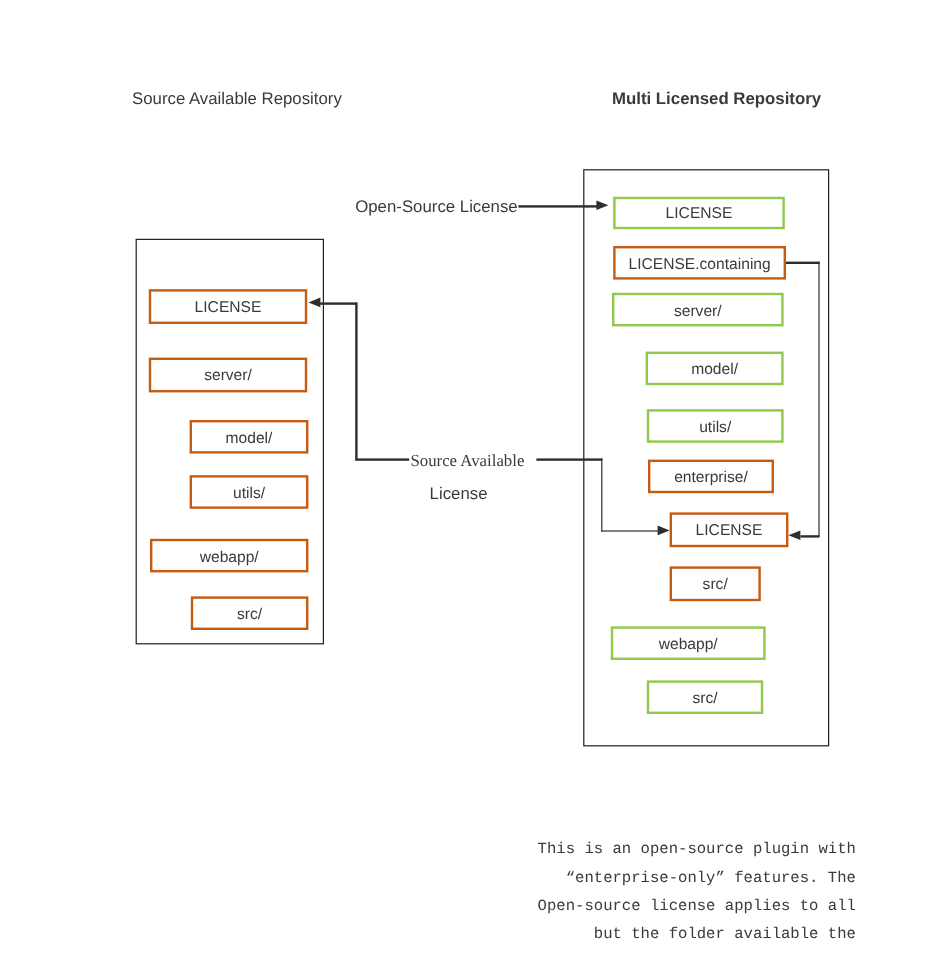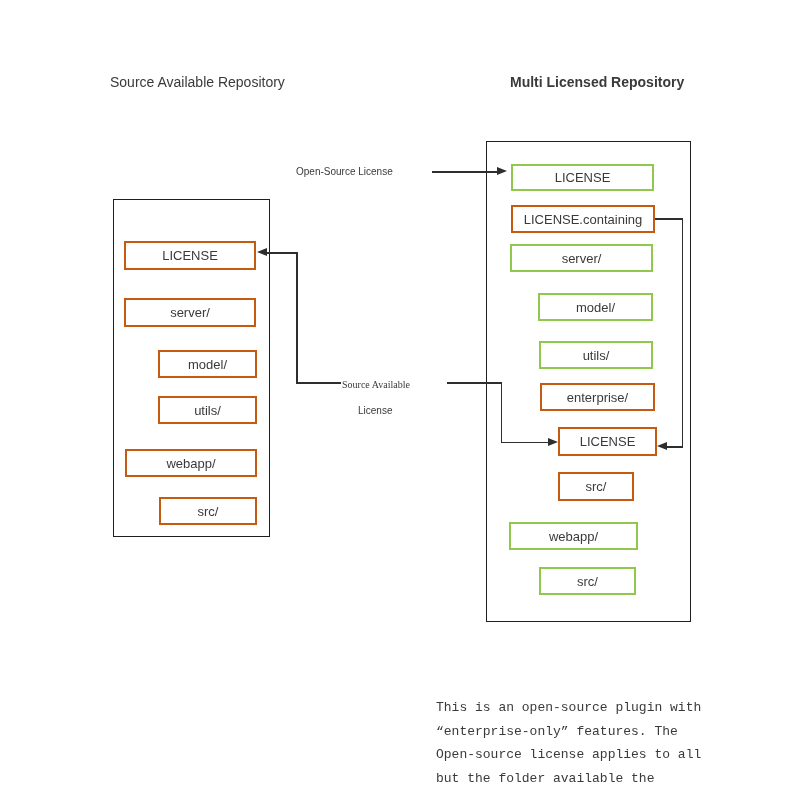--- a/index.html
+++ b/index.html
@@ -44,21 +44,21 @@
     border-bottom:4.5px solid transparent;
     border-left:10px solid var(--line,#2e2e2e);
   }
   .arr.left{
     border-top:4.5px solid transparent;
     border-bottom:4.5px solid transparent;
     border-right:10px solid var(--line,#2e2e2e);
   }
   .conn-label{
     position:absolute;
-    font-size:10px;line-height:18px;
+    font-size:14px;line-height:18px;
     white-space:nowrap;
     color:var(--text,#3a3a3a);
   }
   .caption{
     position:absolute;
     font-family:"Liberation Mono",monospace;
     font-size:13px;line-height:23.5px;
     white-space:nowrap;
     color:var(--text,#3a3a3a);
   }
@@ -103,21 +103,21 @@
     </div>
   <div class="fbox green" style="left:510px;top:200px;width:143px;height:28px;">
       <span>server/</span>
     </div>
   <div class="fbox green" style="left:538px;top:249px;width:115px;height:28px;">
       <span>model/</span>
     </div>
   <div class="fbox green" style="left:539px;top:297px;width:114px;height:28px;">
       <span>utils/</span>
     </div>
-  <div class="fbox orange" style="left:540px;top:339px;width:115px;height:28px;">
+  <div class="fbox orange" style="left:540px;top:339px;width:105px;height:28px;">
       <span>enterprise/</span>
     </div>
   <div class="fbox orange" style="left:558px;top:383px;width:99px;height:29px;">
       <span>LICENSE</span>
     </div>
   <div class="fbox orange" style="left:558px;top:428px;width:76px;height:29px;">
       <span>src/</span>
     </div>
   <div class="fbox green" style="left:509px;top:478px;width:129px;height:28px;">
       <span>webapp/</span>
@@ -141,20 +141,20 @@
   <div class="hline" style="left:447px;top:338px;width:55px;"></div>
   <div class="vline" style="left:500.5px;top:338px;height:61px;"></div>
   <div class="hline" style="left:500.5px;top:397.5px;width:48px;"></div>
   <div class="arr right" style="left:548px;top:393.5px;"></div>
 
   <div class="hline" style="left:655px;top:174px;width:28px;"></div>
   <div class="vline" style="left:681.5px;top:174px;height:229px;"></div>
   <div class="hline" style="left:667px;top:402px;width:16px;"></div>
   <div class="arr left" style="left:657px;top:398px;"></div>
 
-  <div class="caption" style="left:436px;top:652px;">
+  <div class="caption" style="left:448px;top:652px;text-align:right;">
     <div>This is an open-source plugin with</div>
     <div>“enterprise-only” features. The</div>
     <div>Open-source license applies to all</div>
     <div>but the folder available the</div>
   </div>
 
 </div>
 
 </body></html>

